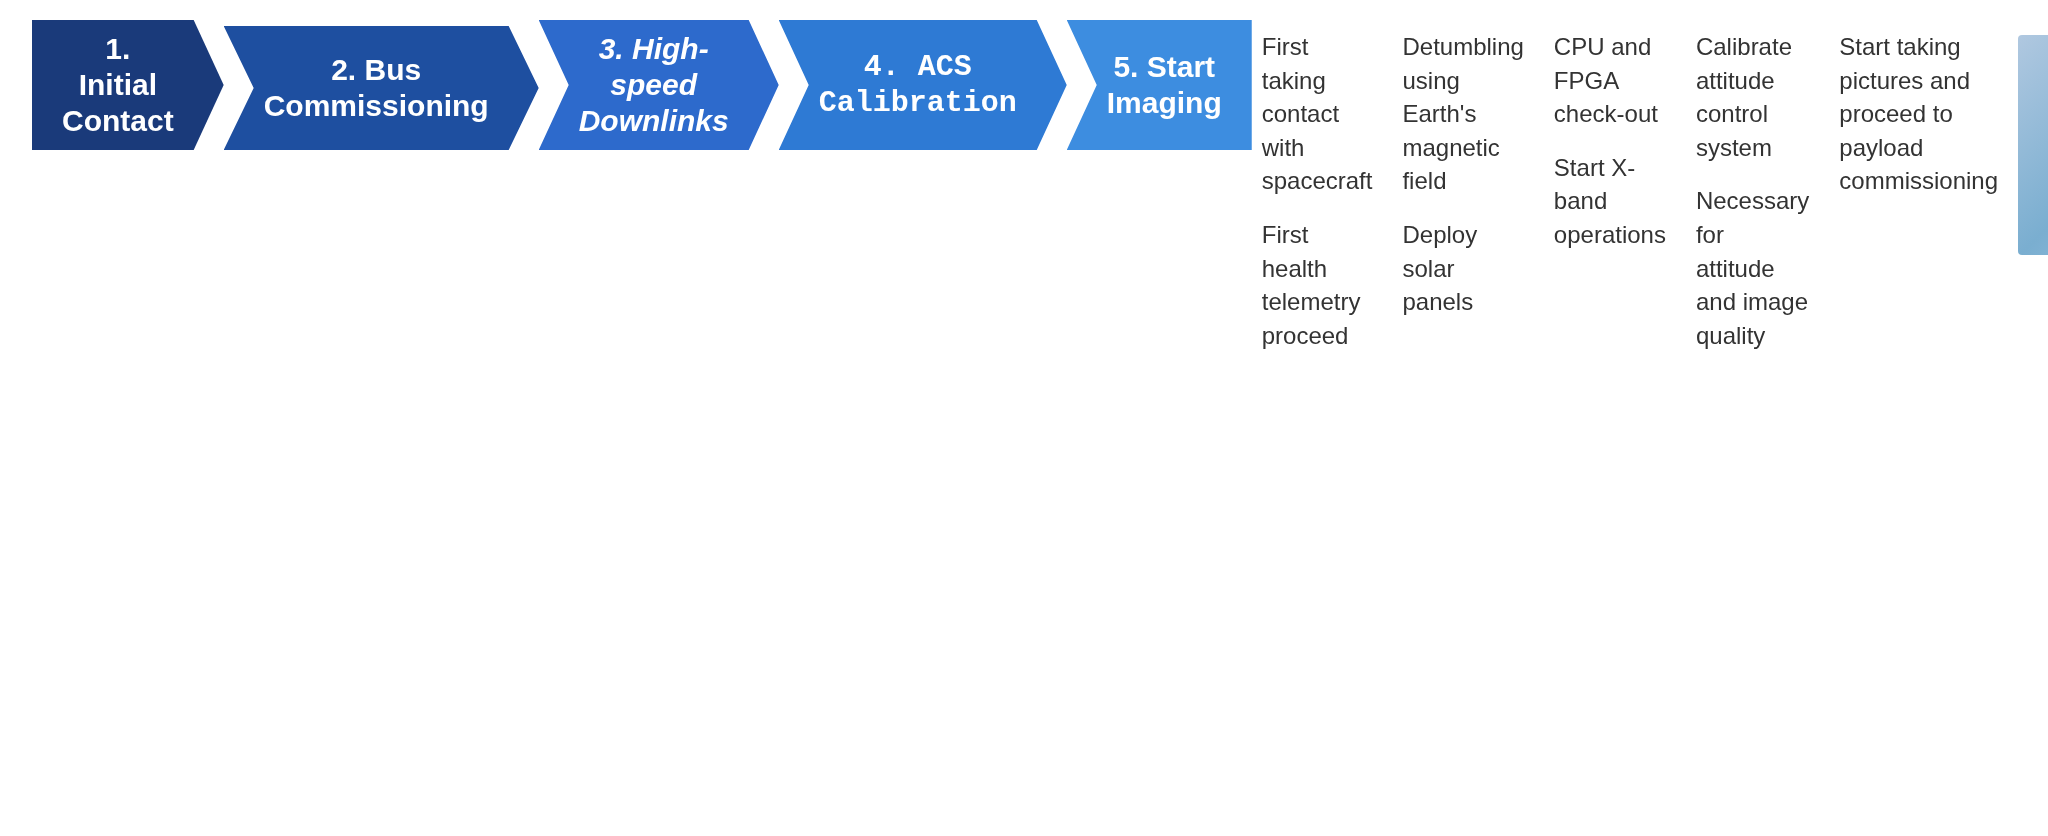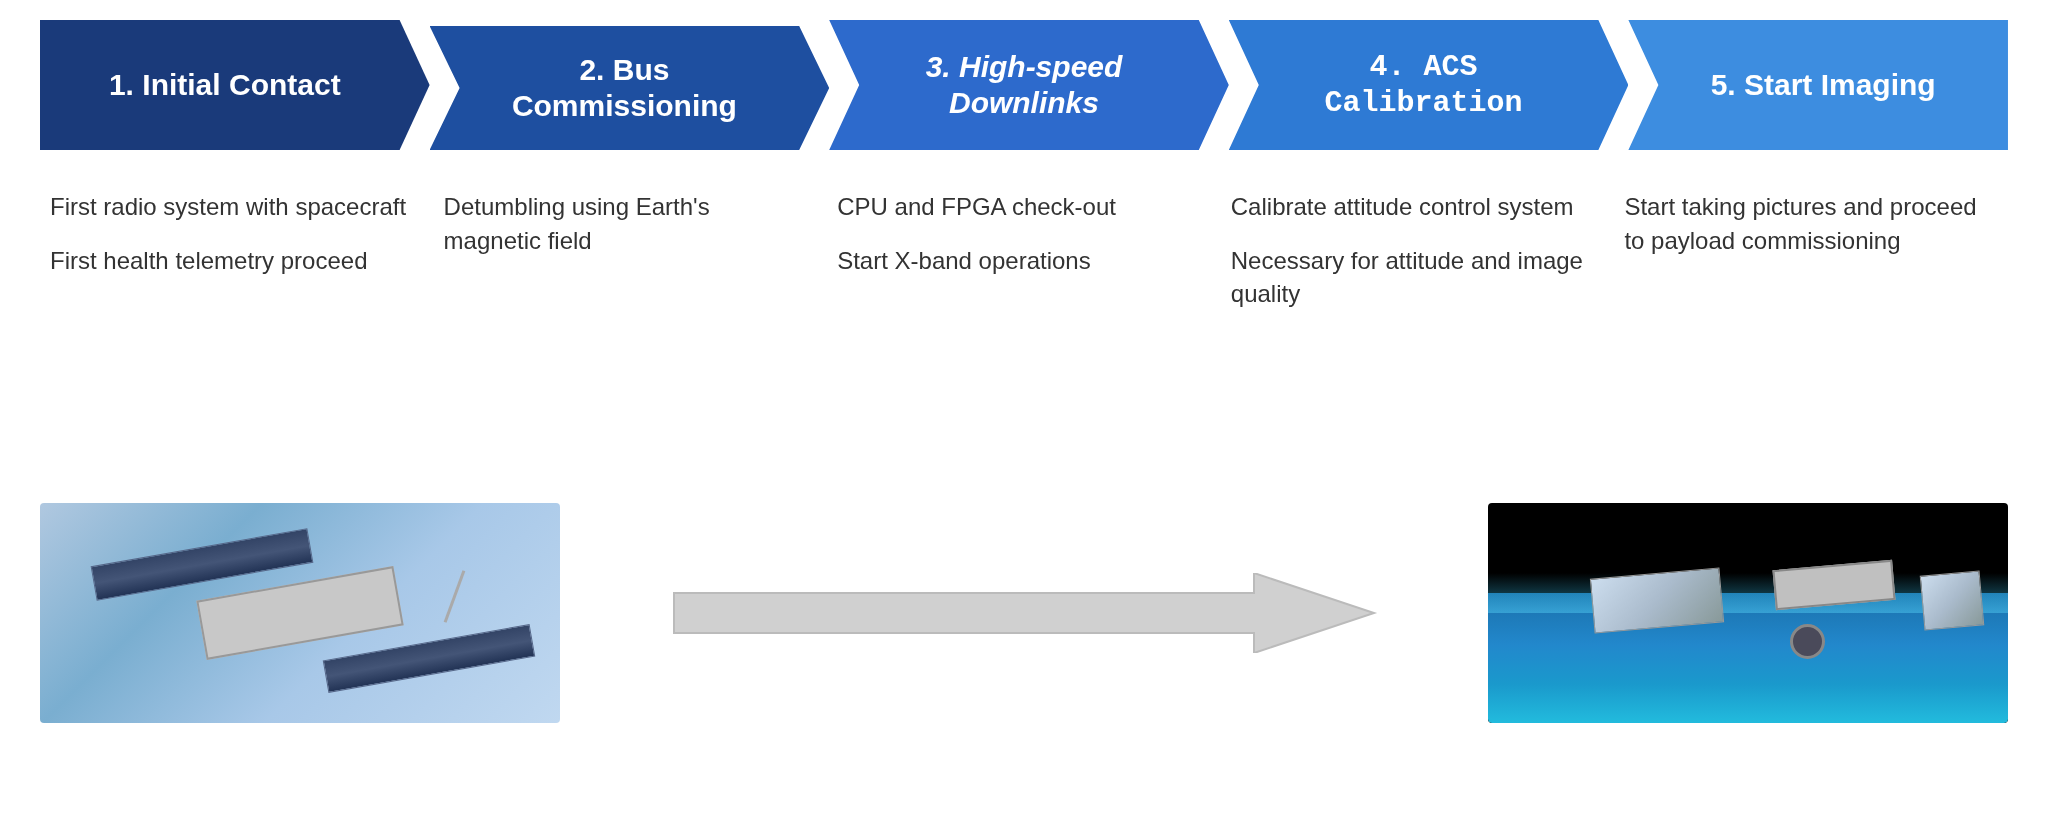--- a/index.html
+++ b/index.html
@@ -7,23 +7,23 @@
       font-family: 'Segoe UI', Arial, sans-serif;
       background: #ffffff;
       width: 2048px;
       height: 836px;
       overflow: hidden;
     }
 
     .container {
       width: 2048px;
       height: 748px;
-      padding: 20px 40px;
-      display: flex;
-      flex-direction: column;
+      padding: 20px 32px;
+      display: flex;
+      flex-direction: row;
       gap: 0px;
     }
 
     
     .chevron-row {
       display: flex;
       align-items: stretch;
       height: 130px;
       gap: 0px;
       margin-bottom: 30px;
@@ -257,26 +257,27 @@
       <span>4. ACS Calibration</span>
     </div>
     <div class="chevron-item chevron-5">
       <span>5. Start Imaging</span>
     </div>
   </div>
 
   <div class="content-row">
 
     <div class="content-col">
-      <p>First radio system with spacecraft</p>
+      <p>First taking contact with spacecraft</p>
       <p>First health telemetry proceed</p>
     </div>
 
     <div class="content-col">
       <p>Detumbling using Earth's magnetic field</p>
+      <p>Deploy solar panels</p>
     </div>
 
     <div class="content-col">
       <p>CPU and FPGA check-out</p>
       <p>Start X-band operations</p>
     </div>
 
     <div class="content-col">
       <p>Calibrate attitude control system</p>
       <p>Necessary for attitude and image quality</p>

